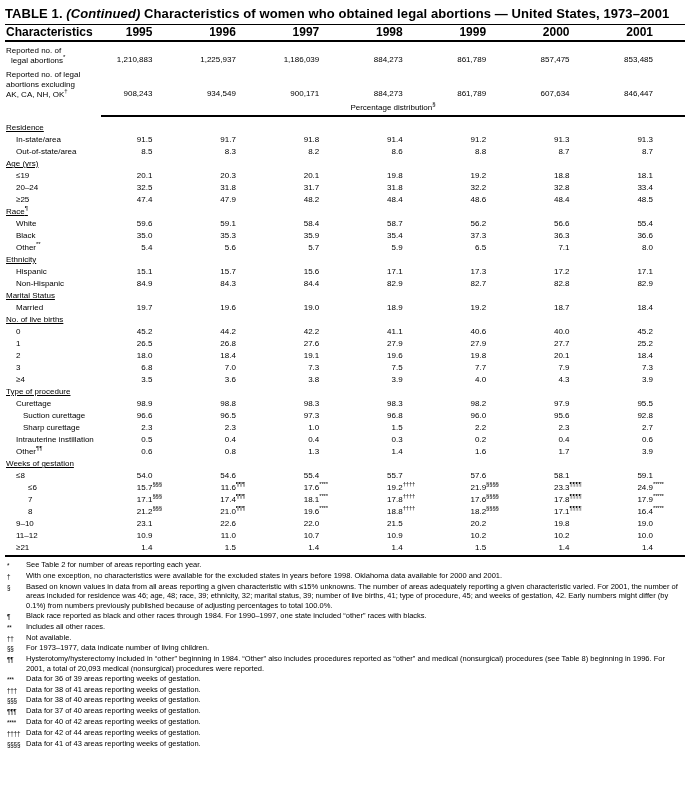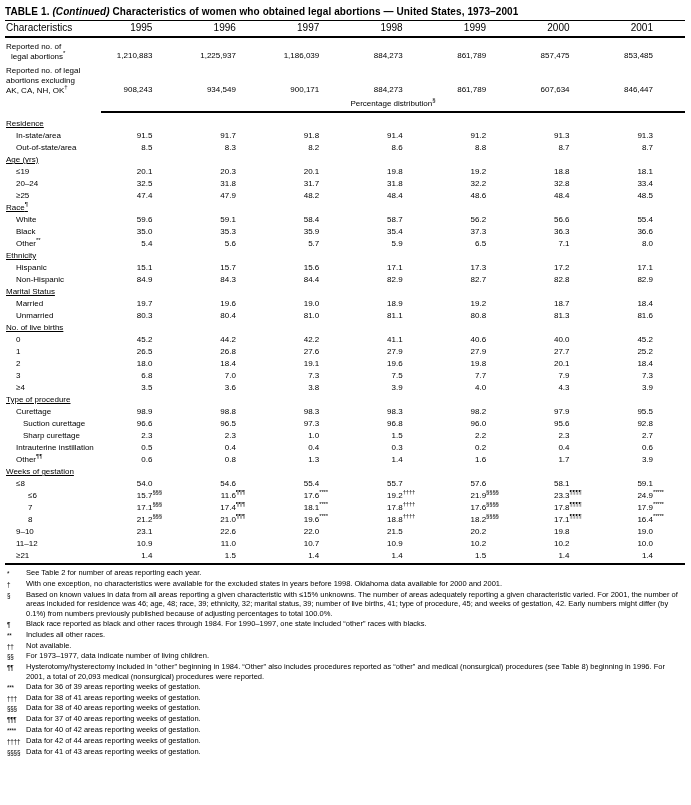--- a/index.html
+++ b/index.html
@@ -1,23 +1,23 @@
 <!DOCTYPE html>
 <html><head>
 <meta charset="utf-8">
 <style>
   html,body{margin:0;padding:0;background:#fff;}
   body{width:691px;height:805px;overflow:hidden;color:#000;
        font-family:"Liberation Sans","DejaVu Sans",sans-serif;}
   .page{padding:5px 6px 0 5px;box-sizing:border-box;width:691px;}
-  .title{font-size:10px;font-weight:bold;letter-spacing:.1px;padding:1px 0 3px 0;}
+  .title{font-size:13px;font-weight:bold;letter-spacing:.1px;padding:1px 0 3px 0;}
   .title .it{font-style:italic;}
   table{border-collapse:collapse;width:680px;table-layout:fixed;}
   col.c-label{width:96px;}
-  thead th{font-weight:normal;font-size:10px;border-top:1px solid #000;
+  thead th{font-weight:bold;font-size:12px;border-top:1px solid #000;
            border-bottom:2.5px solid #000;padding:2px 0 3px 0;line-height:10px;}
   th.label-head{text-align:left;padding-left:1px;}
   th.num,td.num{text-align:right;padding-right:32px;white-space:nowrap;}
   tbody td{font-size:8px;line-height:12px;vertical-align:bottom;padding-top:0;padding-bottom:0;}
   tr.count-row td{padding-top:4px;}
   .label-cell{text-align:left;}
   .lbl-line{line-height:10px;}
   .lbl-line.cont{padding-left:5px;}
   sup{font-size:6px;vertical-align:super;line-height:0;}
   td.num sup{display:inline-block;width:0;white-space:nowrap;letter-spacing:-.2px;}
@@ -216,30 +216,20 @@
         <tr class="data-row">
           <td class="label-cell ind1">Married</td>
           <td class="num">19.7</td>
           <td class="num">19.6</td>
           <td class="num">19.0</td>
           <td class="num">18.9</td>
           <td class="num">19.2</td>
           <td class="num">18.7</td>
           <td class="num">18.4</td>
         </tr>
-        <tr class="data-row">
-          <td class="label-cell ind1">Unmarried</td>
-          <td class="num">80.3</td>
-          <td class="num">80.4</td>
-          <td class="num">81.0</td>
-          <td class="num">81.1</td>
-          <td class="num">80.8</td>
-          <td class="num">81.3</td>
-          <td class="num">81.6</td>
-        </tr>
         <tr class="sec-row">
           <td class="sec-cell" colspan="8">No. of live births</td>
         </tr>
         <tr class="data-row">
           <td class="label-cell ind1">0</td>
           <td class="num">45.2</td>
           <td class="num">44.2</td>
           <td class="num">42.2</td>
           <td class="num">41.1</td>
           <td class="num">40.6</td>

